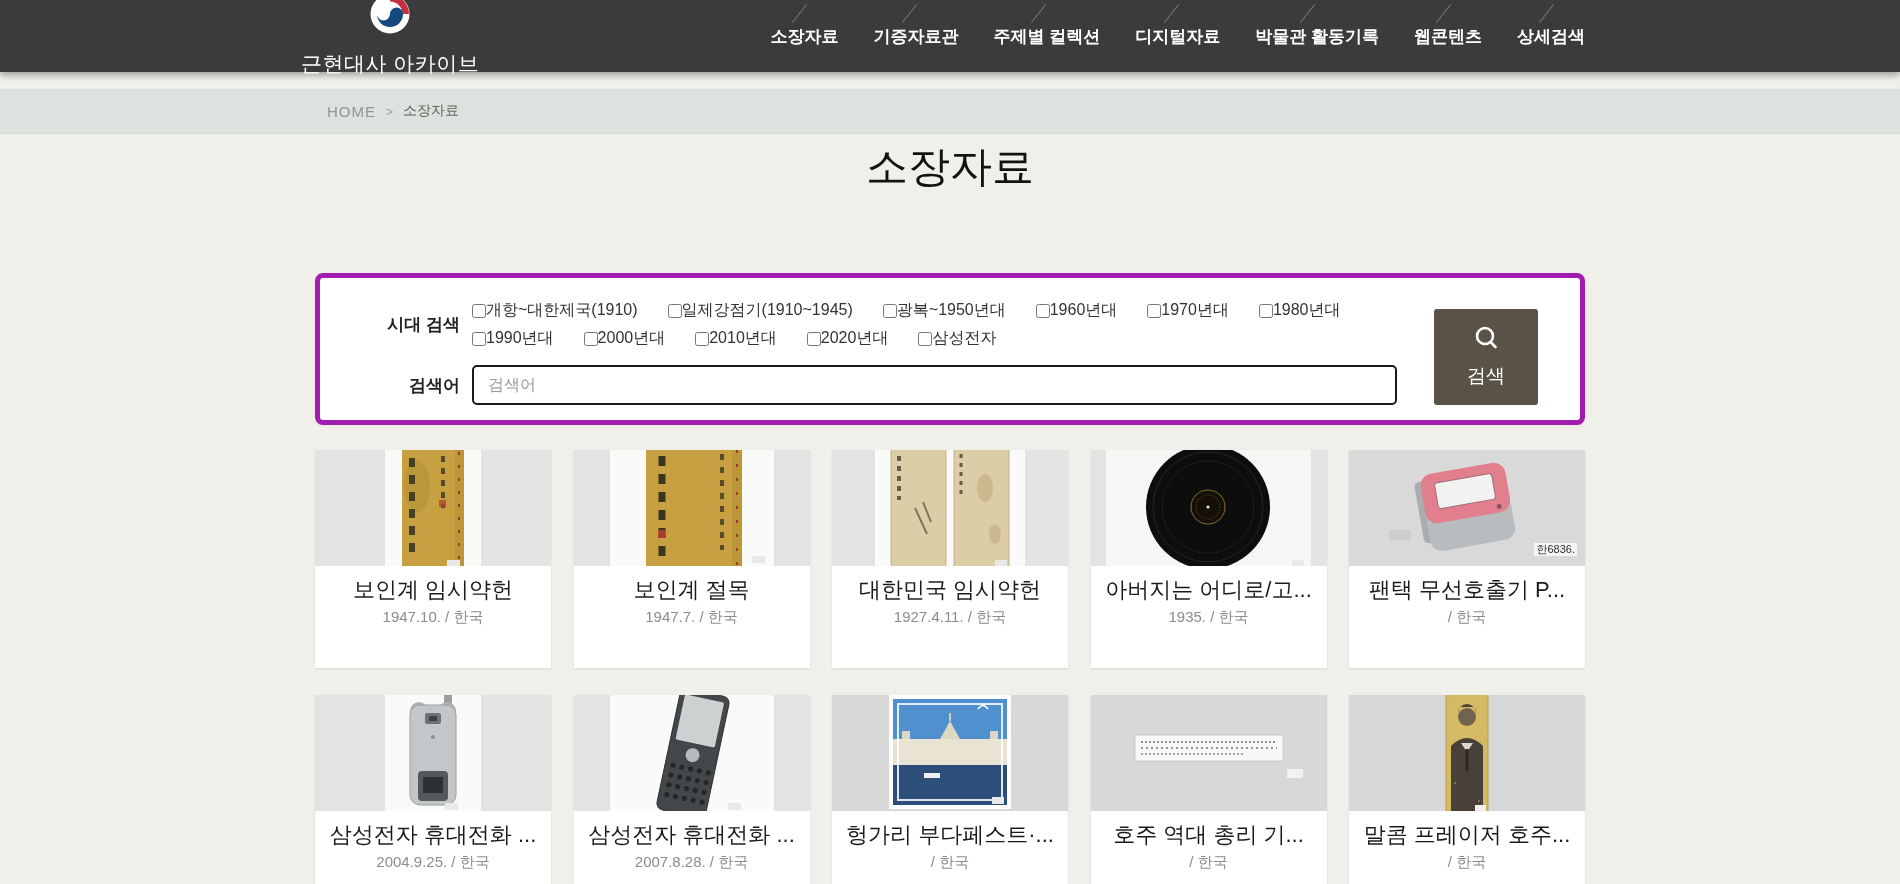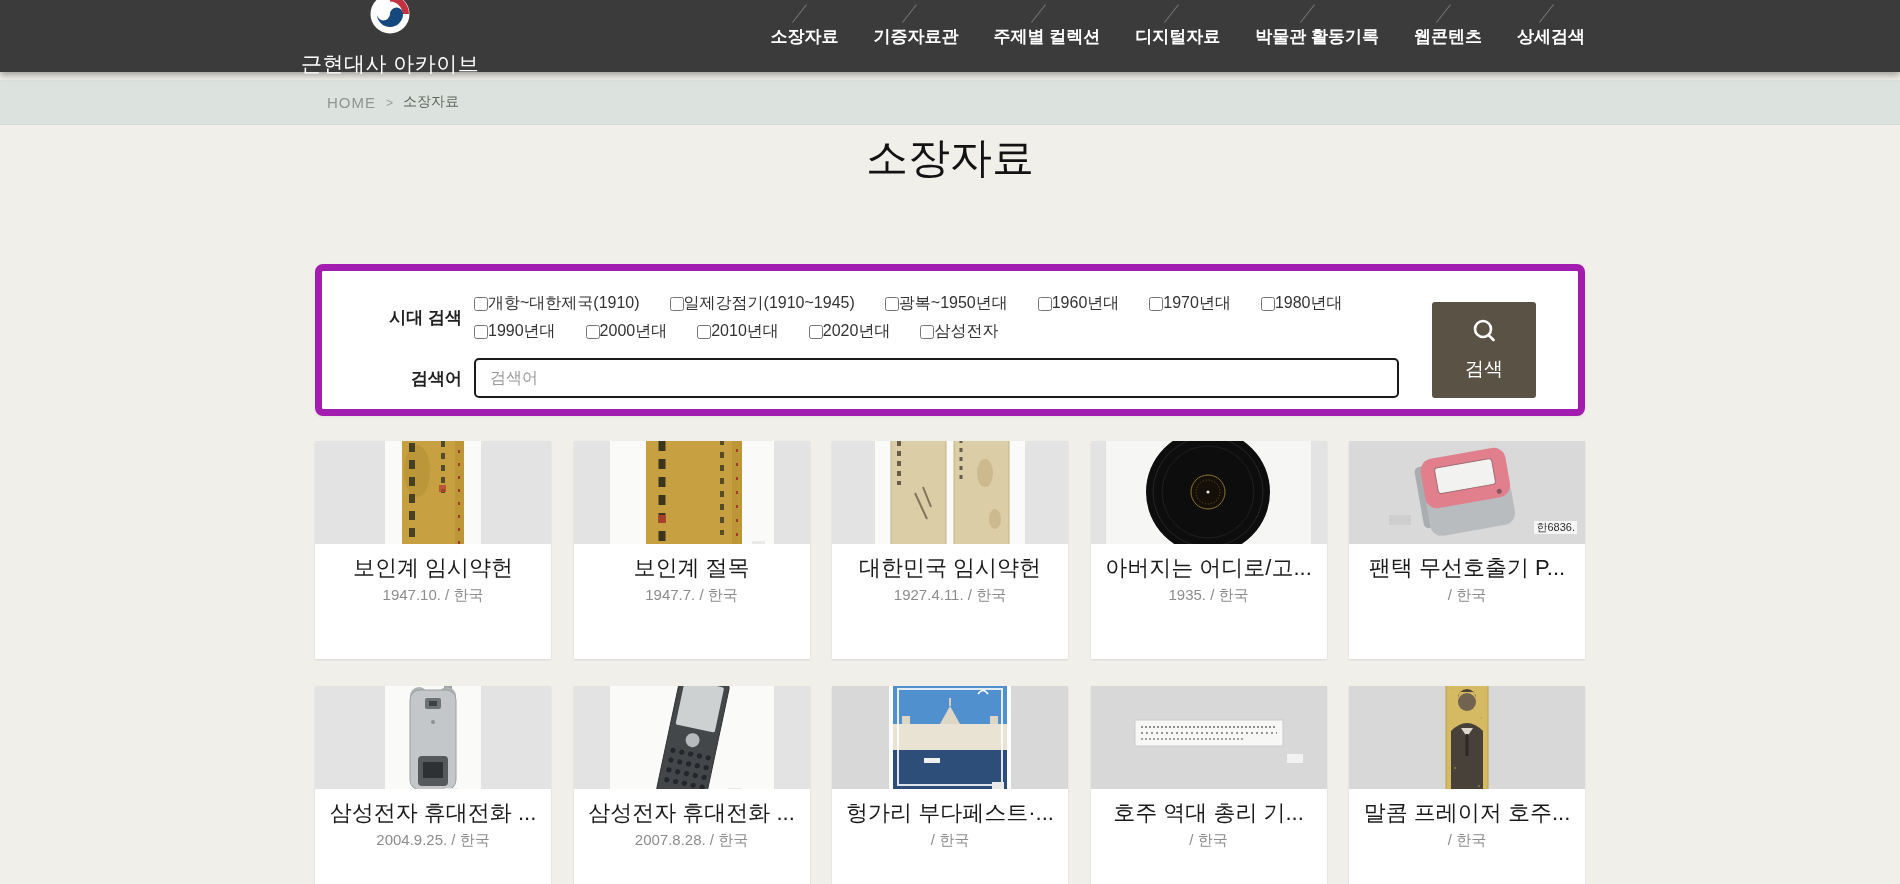--- a/index.html
+++ b/index.html
@@ -9,45 +9,45 @@
   .navbar{height:72px;background:#3b3b3b;box-shadow:0 3px 7px rgba(0,0,0,.35);position:relative;z-index:5;}
   .nav-inner{width:1270px;margin:0 auto;height:100%;display:flex;align-items:center;}
   .brand{display:flex;align-items:center;gap:12px;cursor:pointer;margin-left:-14px;flex-direction:column;}
   .brand-name{color:#fff;font-size:21px;font-weight:500;letter-spacing:.5px;white-space:nowrap;}
   .nav-menu{margin-left:auto;display:flex;gap:35px;height:100%;align-items:center;}
   .nav-item{color:#fff;font-size:17px;font-weight:700;position:relative;height:100%;display:flex;align-items:center;cursor:pointer;white-space:nowrap;}
   .nav-item::before{content:"";position:absolute;top:2px;left:42%;width:1px;height:23px;background:#8d8d8d;transform:rotate(38deg);opacity:.75;}
 
   
   .breadcrumb-bar{height:44px;background:#dce3de;border-bottom:1px solid #d2d9d4;}
-  .bc-inner{width:1270px;margin:8px auto;height:100%;display:flex;align-items:center;gap:10px;padding-left:12px;box-sizing:border-box;}
+  .bc-inner{width:1270px;margin:17px auto;height:100%;display:flex;align-items:center;gap:10px;padding-left:12px;box-sizing:border-box;}
   .bc-home{color:#8f9692;font-size:15px;letter-spacing:1px;cursor:pointer;}
   .bc-sep{color:#9aa09c;font-size:12px;padding-top:2px;}
   .bc-current{color:#62665f;font-size:14px;cursor:pointer;}
 
   
   .page-title{text-align:center;font-size:42px;color:#121212;font-weight:500;margin:6px 0 0;line-height:54px;}
 
   
-  .filter-card{width:1270px;height:152px;margin:79px auto 0;background:#fff;border:7px solid #a21caf;border-radius:8px;box-sizing:border-box;position:relative;box-shadow:0 1px 3px rgba(0,0,0,.06);}
+  .filter-card{width:1270px;height:152px;margin:79px auto 0;background:#fff;border:5px solid #a21caf;border-radius:8px;box-sizing:border-box;position:relative;box-shadow:0 1px 3px rgba(0,0,0,.06);}
   .f-label{width:140px;text-align:right;font-size:17px;font-weight:700;color:#222;flex:none;}
   .era-row{position:absolute;top:22px;left:0;display:flex;align-items:center;}
   .era-lines{margin-left:12px;display:flex;flex-direction:column;gap:7px;}
   .era-line{display:flex;gap:30px;align-items:center;}
   .era-item{display:flex;align-items:center;font-size:16px;color:#333;cursor:pointer;white-space:nowrap;}
   .era-item input{width:14px;height:14px;margin:0;accent-color:#5a5245;cursor:pointer;}
   .kw-row{position:absolute;top:87px;left:0;display:flex;align-items:center;}
   .kw-input{margin-left:12px;width:925px;height:40px;box-sizing:border-box;border:2px solid #1a1a1a;border-radius:5px;padding:0 14px;font-size:16px;color:#333;background:#fff;outline:none;}
   .kw-input::placeholder{color:#9a9a9a;}
   .search-btn{position:absolute;right:42px;top:31px;width:104px;height:96px;background:#5a5245;border:none;border-radius:3px;color:#fff;cursor:pointer;display:flex;flex-direction:column;align-items:center;justify-content:center;gap:7px;font-size:19px;font-family:inherit;}
 
   
   .grid{width:1270px;margin:25px auto 0;display:grid;grid-template-columns:repeat(5,236px);column-gap:22.5px;row-gap:27px;}
   .card{background:#fff;height:218px;box-shadow:0 1px 2px rgba(0,0,0,.1);cursor:pointer;}
-  .thumb{height:103px;background:#e3e3e3;display:flex;align-items:center;justify-content:center;position:relative;overflow:hidden;}
+  .thumb{height:116px;background:#e3e3e3;display:flex;align-items:center;justify-content:center;position:relative;overflow:hidden;}
   .thumb svg{display:block;}
   .photo-tag{position:absolute;right:8px;bottom:10px;background:#f5f5f5;color:#2e2e2e;font-size:11px;line-height:13px;padding:0 2px;}
   .card-info{text-align:center;padding-top:11px;}
   .card-title{font-size:22px;color:#1b1b1b;line-height:26px;white-space:nowrap;overflow:hidden;}
   .card-date{font-size:15px;color:#8c8c8c;margin-top:5px;}
 </style>
 </head>
 <body>
 
 <div class="page">

